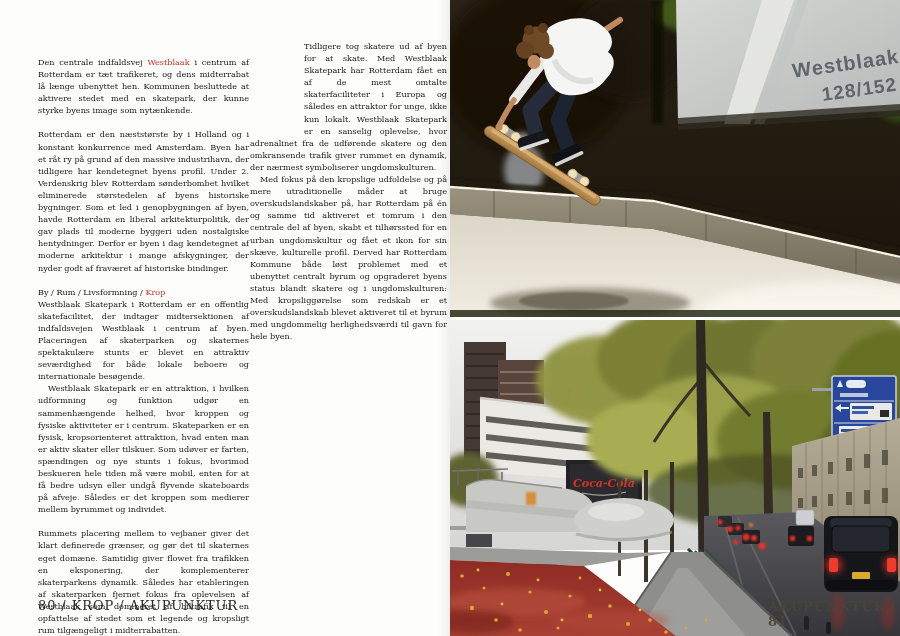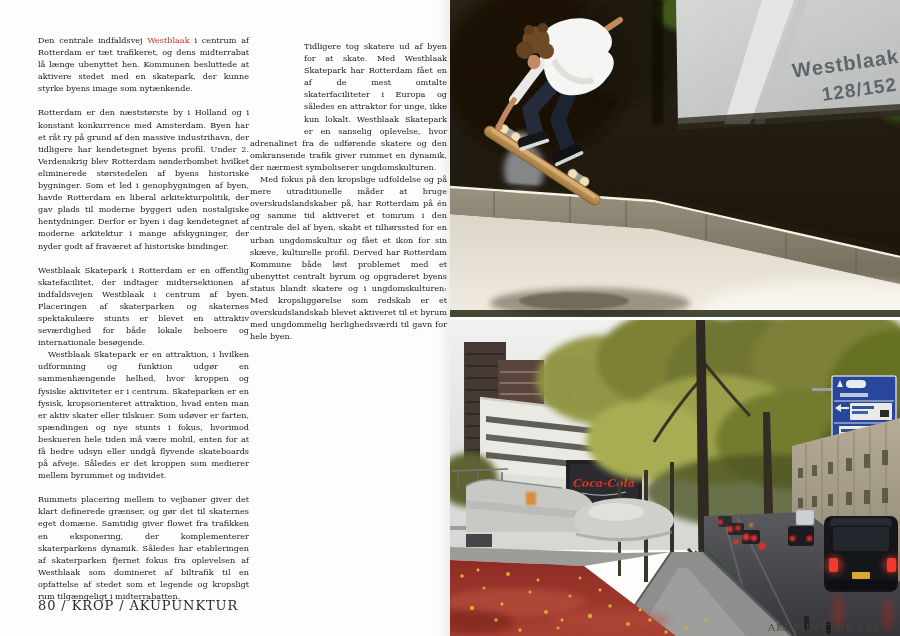--- a/index.html
+++ b/index.html
@@ -1,46 +1,47 @@
 <!DOCTYPE html>
 <html><head>
 <meta charset="utf-8">
 <style>
   html,body{margin:0;padding:0;background:#e9e9e6;}
   .page{position:relative;width:900px;height:636px;background:#fdfdfb;overflow:hidden;
         font-family:"DejaVu Serif", serif;}
   .serif{font-family:"DejaVu Serif", serif;font-size:8.1px;line-height:12.1px;
          text-align:justify;color:#222120;}
-  .col1{position:absolute;left:38px;top:34px;width:211px;}
+  .col1{position:absolute;left:38px;top:56px;width:211px;}
   .col2{position:absolute;left:250px;top:40px;width:197px;}
   .col1 p,.col2 p{margin:0;}
   .gap{margin-bottom:12px !important;}
   .indent{text-indent:10px;}
   .red{color:#c0392b;}
   .sechead{margin:0;}
   .aspacer{float:left;width:54px;height:85px;}
   .aside-head{margin:0;}
   .footer-left{position:absolute;left:38px;top:598px;font-size:13px;letter-spacing:.9px;
                color:#2a2a28;}
-  .footer-right{position:absolute;left:768px;top:622px;font-size:10px;letter-spacing:.9px;
-                color:#4a4636;opacity:.9;z-index:6;}
+  .footer-right{position:absolute;left:768px;top:599px;font-size:13px;letter-spacing:.9px;
+                color:#4a4636;opacity:.9;z-index:6;font-weight:bold;}
   .photo-top{position:absolute;left:450px;top:0;width:450px;height:317px;}
   .photo-bottom{position:absolute;left:450px;top:320px;width:450px;height:316px;}
   .photo-top svg,.photo-bottom svg{display:block;width:100%;height:100%;}
   .gutter{position:absolute;left:438px;top:0;width:12px;height:636px;z-index:2;
           background:linear-gradient(to right, rgba(0,0,0,0) 0%, rgba(60,55,45,.07) 100%);}
 </style>
 </head>
 <body>
 
 <div class="page">
 
   <div class="col1 serif">
     <p class="gap"><span>Den centrale indfaldsvej </span><span class="red">Westblaak</span><span> i centrum af Rotterdam er tæt trafikeret, og dens midterrabat lå længe ubenyttet hen. Kommunen besluttede at aktivere stedet med en skatepark, der kunne styrke byens image som nytænkende.</span></p>
     <p class="gap">Rotterdam er den næststørste by i Holland og i konstant konkurrence med Amsterdam. Byen har et råt ry på grund af den massive industrihavn, der tidligere har kendetegnet byens profil. Under 2. Verdenskrig blev Rotterdam sønderbombet hvilket eliminerede størstedelen af byens historiske bygninger. Som et led i genopbygningen af byen, havde Rotterdam en liberal arkitekturpolitik, der gav plads til moderne byggeri uden nostalgiske hentydninger. Derfor er byen i dag kendetegnet af moderne arkitektur i mange afskygninger, der nyder godt af fraværet af historiske bindinger.</p>
+    <p class="sechead"><span>By / Rum / Livsformning / </span><span class="red">Krop</span></p>
     <p>Westblaak Skatepark i Rotterdam er en offentlig skatefacilitet, der indtager midtersektionen af indfaldsvejen Westblaak i centrum af byen. Placeringen af skaterparken og skaternes spektakulære stunts er blevet en attraktiv seværdighed for både lokale beboere og internationale besøgende.</p>
     <p class="indent gap">Westblaak Skatepark er en attraktion, i hvilken udformning og funktion udgør en sammenhængende helhed, hvor kroppen og fysiske aktiviteter er i centrum. Skateparken er en fysisk, kropsorienteret attraktion, hvad enten man er aktiv skater eller tilskuer. Som udøver er farten, spændingen og nye stunts i fokus, hvorimod beskueren hele tiden må være mobil, enten for at få bedre udsyn eller undgå flyvende skateboards på afveje. Således er det kroppen som medierer mellem byrummet og individet.</p>
     <p>Rummets placering mellem to vejbaner giver det klart definerede grænser, og gør det til skaternes eget domæne. Samtidig giver flowet fra trafikken en eksponering, der komplementerer skaterparkens dynamik. Således har etableringen af skaterparken fjernet fokus fra oplevelsen af Westblaak som domineret af biltrafik til en opfattelse af stedet som et legende og kropsligt rum tilgængeligt i midterrabatten.</p>
   </div>
 
   <div class="col2 serif">
     <div class="aspacer"></div>
     <p>Tidligere tog skatere ud af byen for at skate. Med Westblaak Skatepark har Rotterdam fået en af de mest omtalte skaterfaciliteter i Europa og således en attraktor for unge, ikke kun lokalt. Westblaak Skatepark er en sanselig oplevelse, hvor adrenalinet fra de udførende skatere og den omkransende trafik giver rummet en dynamik, der nærmest symboliserer ungdomskulturen.</p>
     <p class="indent">Med fokus på den kropslige udfoldelse og på mere utraditionelle måder at bruge overskudslandskaber på, har Rotterdam på én og samme tid aktiveret et tomrum i den centrale del af byen, skabt et tilhørssted for en urban ungdomskultur og fået et ikon for sin skæve, kulturelle profil. Derved har Rotterdam Kommune både løst problemet med et ubenyttet centralt byrum og opgraderet byens status blandt skatere og i ungdomskulturen: Med kropsliggørelse som redskab er et overskudslandskab blevet aktiveret til et byrum med ungdommelig herlighedsværdi til gavn for hele byen.</p>
   </div>

